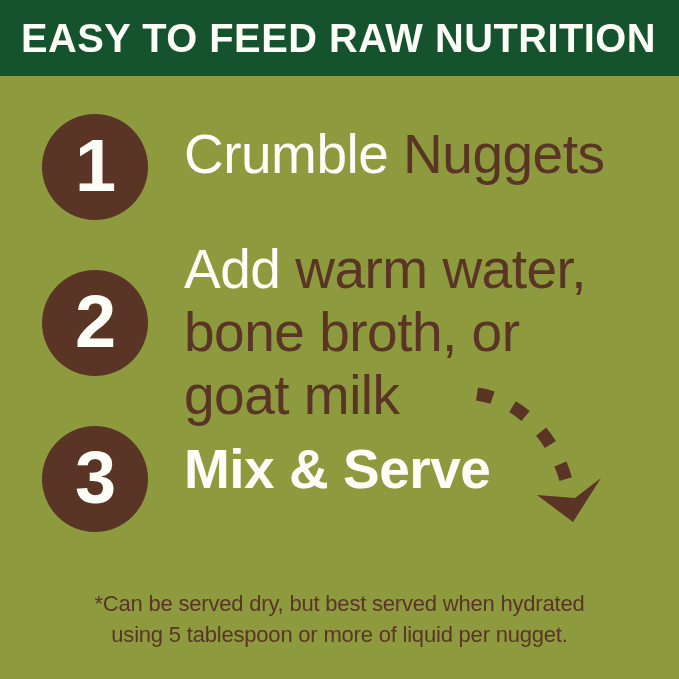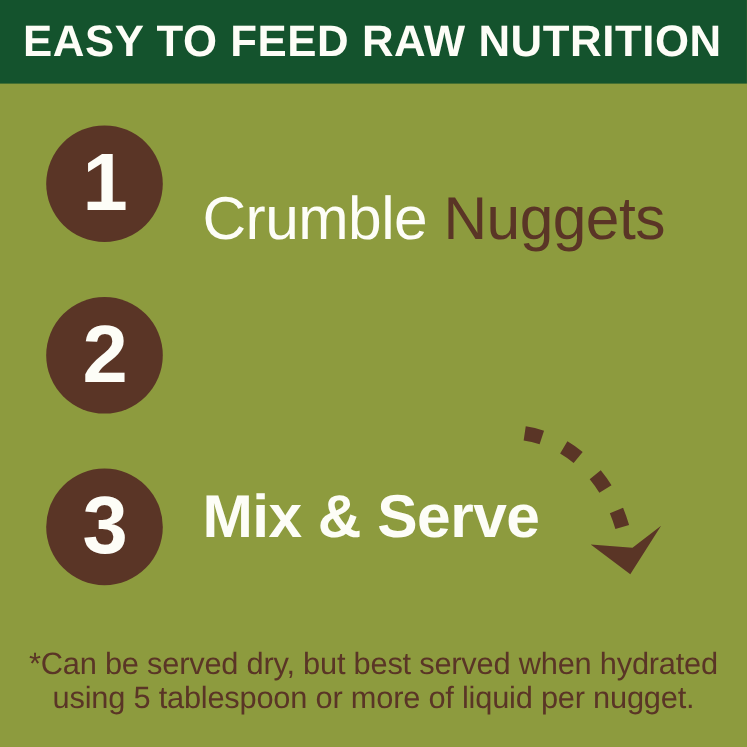--- a/index.html
+++ b/index.html
@@ -89,21 +89,21 @@
   .step-text {
     position: absolute;
     left: 184px;
     right: 14px;
     font-size: 55px;
     line-height: 63px;
     font-weight: normal;
     color: #5a3526;
     letter-spacing: -0.5px;
   }
-  .step-1 .step-text { top: 33px; margin-top: 44px; }
+  .step-1 .step-text { top: 33px; }
   .step-2 .step-text { top: 12px; }
   .step-3 .step-text { top: 24px; }
 
   .hl { color: #fdfdf7; }
   .plain { color: #5a3526; }
   .allwhite { color: #fdfdf7; font-weight: bold; }
 
   
   .arrow {
     position: absolute;
@@ -115,21 +115,21 @@
   }
 
   
   .footnote {
     position: absolute;
     left: 14px;
     top: 588px;
     width: 651px;
     text-align: center;
     color: #5a3526;
-    font-size: 28px;
+    font-size: 22px;
     line-height: 31px;
     letter-spacing: -0.2px;
   }
   .footnote .fn-line { display: block; white-space: nowrap; }
 </style>
 </head>
 <body>
 
 <div class="poster">
 
@@ -141,20 +141,25 @@
 
     <div class="step step-1">
       <div class="badge">1</div>
       <div class="step-text">
         <span class="hl">Crumble</span><span class="plain"> Nuggets</span>
       </div>
     </div>
 
     <div class="step step-2">
       <div class="badge">2</div>
+      <div class="step-text">
+        <div><span class="hl">Add</span><span class="plain"> warm water,</span></div>
+        <div class="plain">bone broth, or</div>
+        <div class="plain">goat milk</div>
+      </div>
     </div>
 
     <div class="step step-3">
       <div class="badge">3</div>
       <div class="step-text">
         <span class="allwhite">Mix &amp; Serve</span>
       </div>
     </div>
 
   </div>

